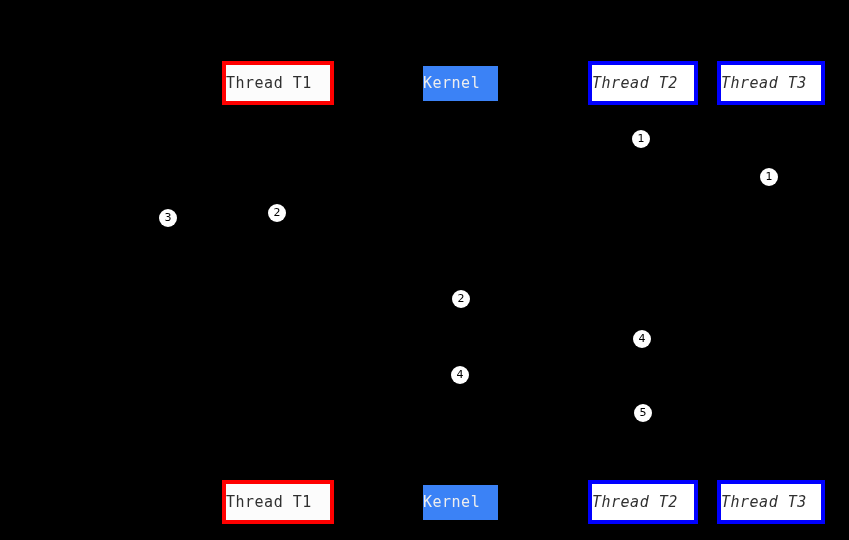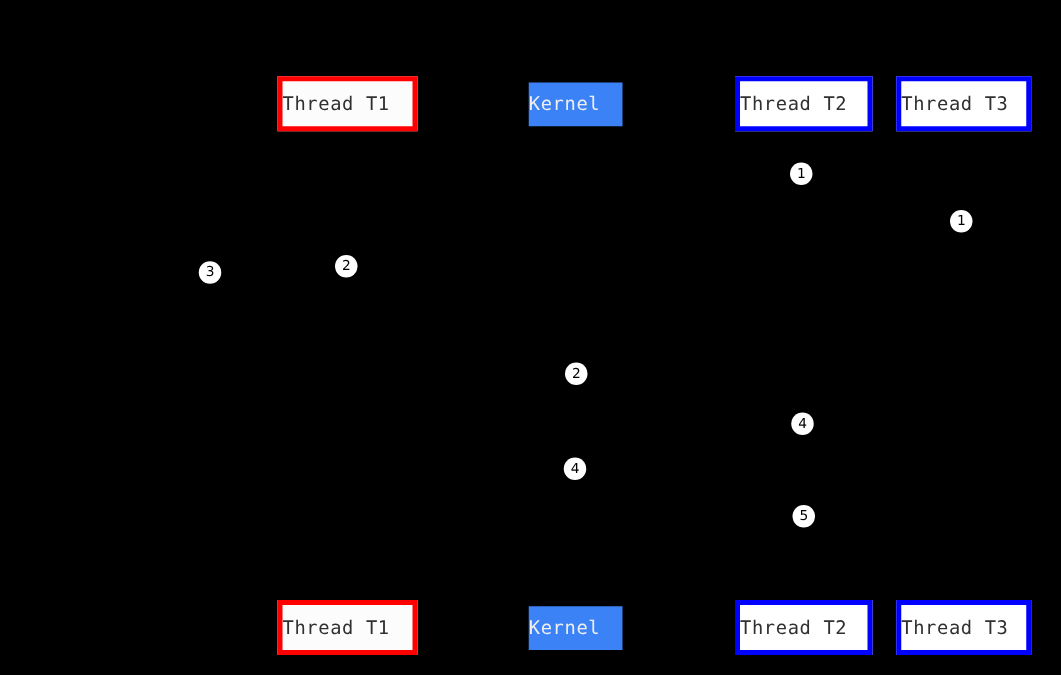--- a/index.html
+++ b/index.html
@@ -34,20 +34,21 @@
   }
   .participant.red {
     border: 4px solid #ff0000;
     background: #fcfcfc;
     color: #303030;
   }
   .participant.blue {
     border: 4px solid #0000ff;
     background: #ffffff;
     color: #303030;
+    font-style: italic;
   }
   .participant.kernel {
     border: none;
     background: #3b82f6;
     color: #eeeeee;
   }
 
   
   .lifeline {
     position: absolute;

